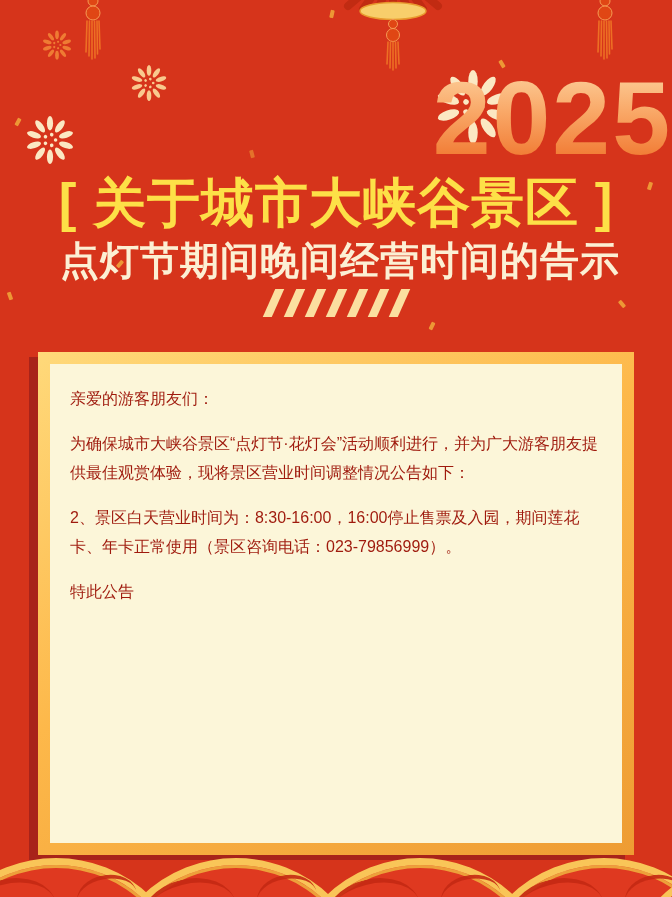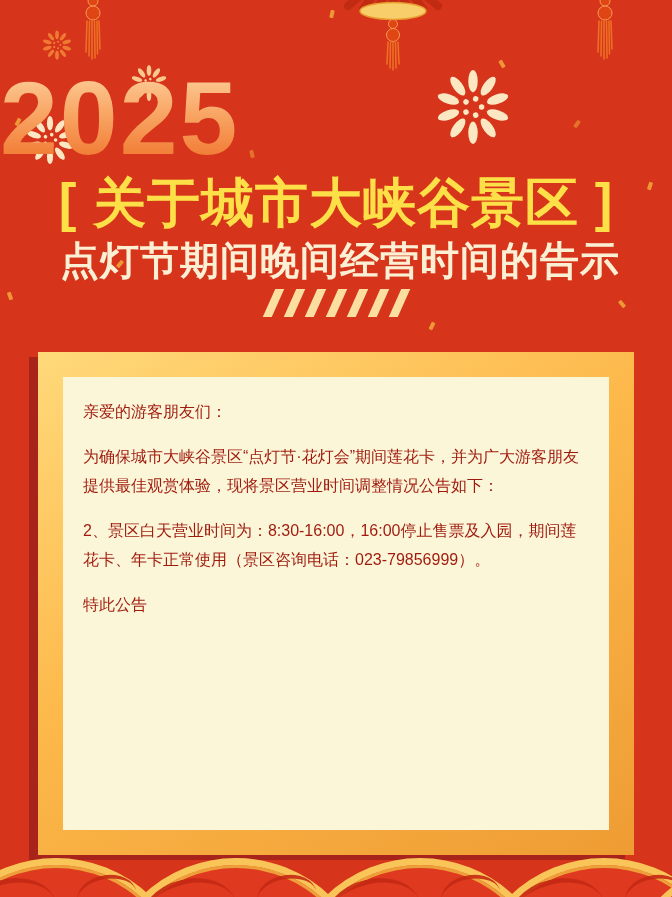--- a/index.html
+++ b/index.html
@@ -20,21 +20,21 @@
   .fw{position:absolute;}
   .fw1{left:40px;top:28px;width:34px;height:34px;color:#ef7b33;}
   .fw2{left:128px;top:62px;width:42px;height:42px;color:#f9c98e;}
   .fw3{left:22px;top:112px;width:56px;height:56px;color:#fbe8c3;}
   .fw4{left:430px;top:64px;width:86px;height:86px;color:#fbe8c3;}
   
   .speck{position:absolute;width:4px;height:8px;background:#f2b03c;opacity:.8;border-radius:1px;}
   
   .year{
     position:absolute;left:0;top:66px;width:100%;
-    text-align:left;font-size:104px;line-height:1;font-weight:bold;
+    text-align:right;font-size:104px;line-height:1;font-weight:bold;
     letter-spacing:2px;
     background:linear-gradient(180deg,#fdd3a0 0%,#f9a766 45%,#ef6f26 100%);
     -webkit-background-clip:text;background-clip:text;color:transparent;
   }
   .title{
     position:absolute;left:0;top:174px;width:100%;
     text-align:center;font-size:53px;line-height:1.1;font-weight:900;
     color:#fde047;letter-spacing:1px;white-space:nowrap;
   }
   .subtitle{
@@ -44,21 +44,21 @@
   }
   .slashes{
     position:absolute;left:0;top:289px;width:100%;height:30px;
     display:flex;justify-content:center;gap:12px;
   }
   .slash{width:9px;height:28px;background:#fbdfa0;transform:skewX(-24deg);}
   
   .card{
     position:absolute;left:38px;top:352px;width:596px;height:503px;
     background:linear-gradient(150deg,#ffd97a 0%,#fdb84a 45%,#ee9c33 100%);
-    padding:25px;box-sizing:border-box;
+    padding:12px;box-sizing:border-box;
     box-shadow:-9px 5px 0 #a8231a;
   }
   .card-inner{
     width:100%;height:100%;background:#fcf6d9;box-sizing:border-box;
     padding:20px 20px 0 20px;overflow:hidden;
     color:#9f1a0d;font-size:16px;line-height:29px;
   }
   .card-inner p{margin:0 0 16px 0;}
   .bold-item{font-weight:bold;letter-spacing:.5px;}
   .hl{
@@ -219,21 +219,21 @@
     <div class="slash"></div>
     <div class="slash"></div>
     <div class="slash"></div>
     <div class="slash"></div>
     <div class="slash"></div>
   </div>
 
   <div class="card">
     <div class="card-inner">
       <p>亲爱的游客朋友们：</p>
-      <p>为确保城市大峡谷景区“点灯节·花灯会”期间莲花卡，并为广大游客朋友提供最佳观赏体验，现将景区营业时间调整情况公告如下：</p>
+      <p>为确保城市大峡谷景区“点灯节·花灯会”活动顺利进行，并为广大游客朋友提供最佳观赏体验，现将景区营业时间调整情况公告如下：</p>
       <p>2、景区白天营业时间为：8:30-16:00，16:00停止售票及入园，期间莲花卡、年卡正常使用（景区咨询电话：023-79856999）。</p>
       <p>特此公告</p>
     </div>
   </div>
 
   <div class="blantern" style="left:-80px;z-index:3;"></div>
   <div class="blantern" style="left:100px;z-index:2;"></div>
   <div class="blantern" style="left:284px;z-index:3;"></div>
   <div class="blantern" style="left:468px;z-index:2;"></div>
   <div class="blantern" style="left:620px;z-index:3;"></div>

